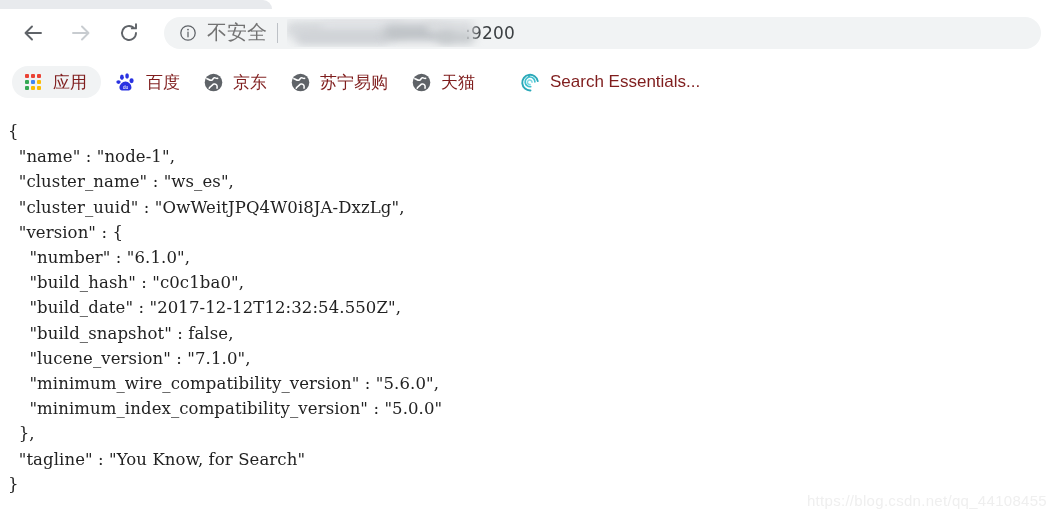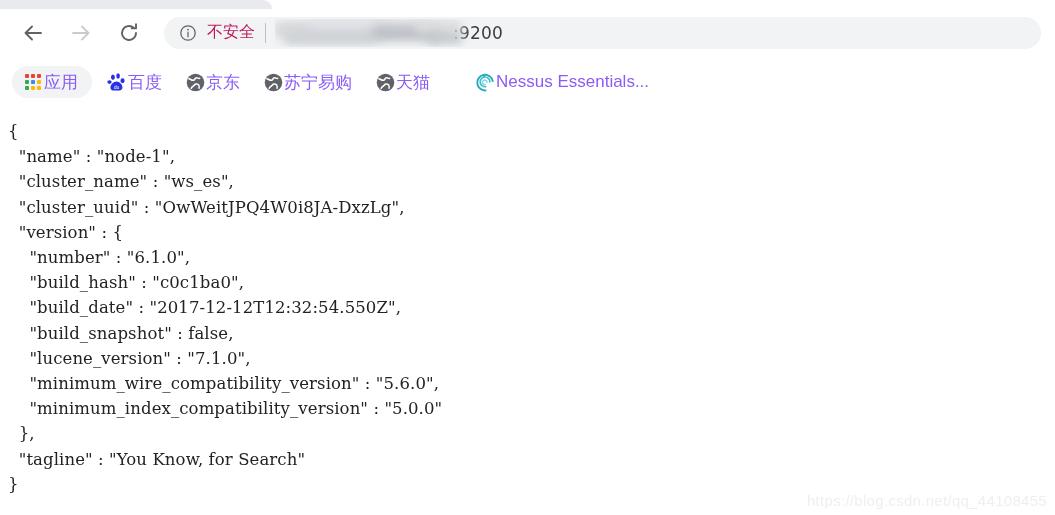--- a/index.html
+++ b/index.html
@@ -64,22 +64,22 @@
     align-items: center;
   }
   .info-icon {
     margin-left: 15px;
     width: 18px; height: 18px;
     flex: none;
     display: flex; align-items: center; justify-content: center;
   }
   .security-label {
     margin-left: 10px;
-    font-size: 16px;
-    color: #be185d;
+    font-size: 20px;
+    color: #737373;
     font-family: "DejaVu Sans", sans-serif;
     white-space: nowrap;
   }
   .omni-divider {
     width: 1px;
     height: 20px;
     background: #bdc1c6;
     margin-left: 10px;
     flex: none;
   }
@@ -136,23 +136,23 @@
   .bm.apps {
     background: #f1f3f4;
     padding: 0 14px 0 10px;
   }
   .bm-icon {
     width: 22px; height: 22px;
     flex: none;
     display: flex; align-items: center; justify-content: center;
   }
   .bm-label {
-    margin-left: 0;
+    margin-left: 9px;
     font-size: 17px;
-    color: #8b5cf6;
+    color: #7f1d1d;
     font-family: "DejaVu Sans", sans-serif;
   }
   .bm-label.latin {
     font-family: "Liberation Sans", sans-serif;
     font-size: 17px;
   }
 
   
   .grid9 {
     width: 16px; height: 16px;
@@ -319,21 +319,21 @@
 
   <div class="bm" style="margin-left:22px">
     <span class="bm-icon">
       <svg width="21" height="21" viewBox="0 0 22 22">
         <path d="M18.6 9.5A8.2 8.2 0 1 0 11 19.3" stroke="#2aa8b8" stroke-width="2" fill="none" stroke-linecap="round"></path>
         <path d="M15.6 10.3a5.1 5.1 0 1 0-4.4 5.1" stroke="#3fc0cf" stroke-width="1.8" fill="none" stroke-linecap="round"></path>
         <path d="M12.6 10.8a2.4 2.4 0 1 0-2 2.4" stroke="#7fd8e2" stroke-width="1.6" fill="none" stroke-linecap="round"></path>
         <circle cx="9.4" cy="4.2" r="1.1" fill="#2aa8b8"></circle>
       </svg>
     </span>
-    <span class="bm-label latin">Nessus Essentials...</span>
+    <span class="bm-label latin">Search Essentials...</span>
   </div>
 </div>
 
 <div class="content">
   <pre class="json">{
   "name" : "node-1",
   "cluster_name" : "ws_es",
   "cluster_uuid" : "OwWeitJPQ4W0i8JA-DxzLg",
   "version" : {
     "number" : "6.1.0",

